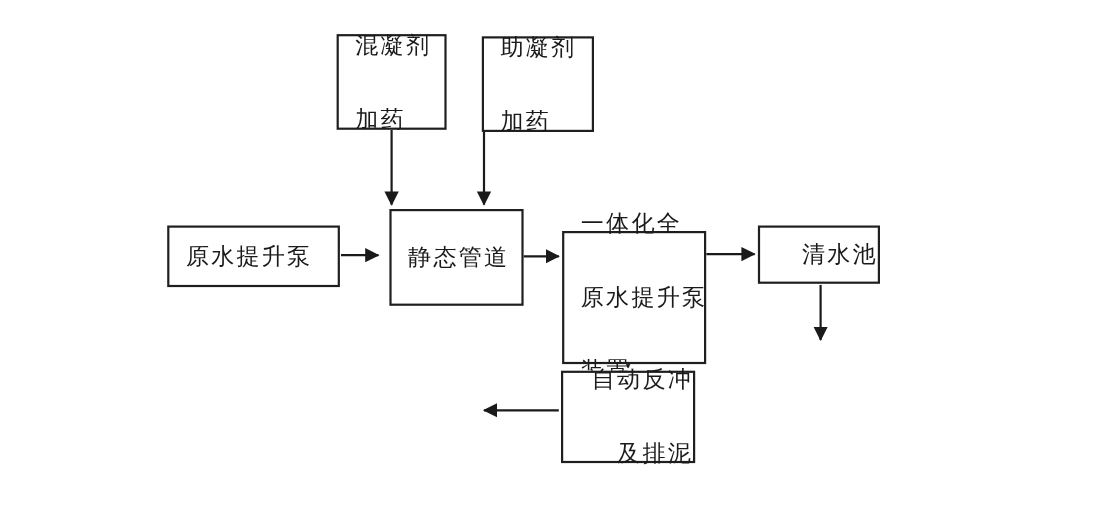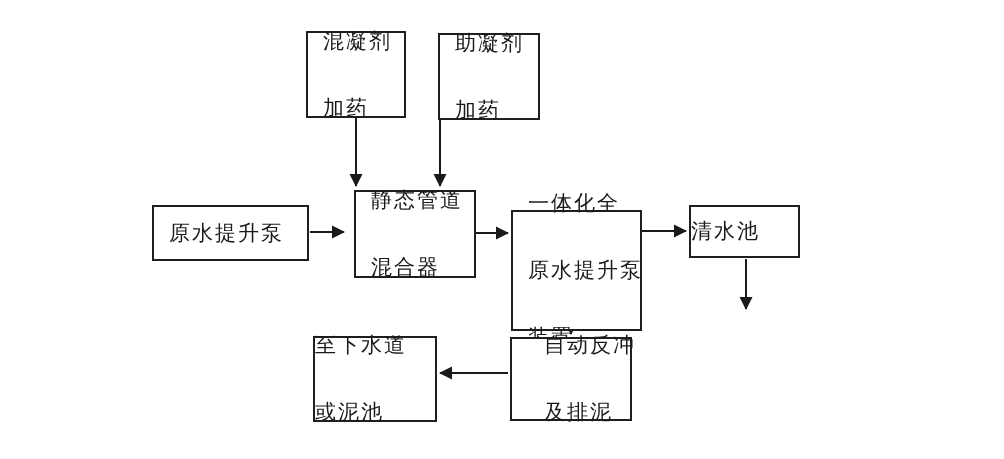--- a/index.html
+++ b/index.html
@@ -24,21 +24,21 @@
     flex-direction: column;
     justify-content: center;
     font-size: 21px;
     line-height: 37px;
     color: #1a1a1a;
     letter-spacing: 2px;
     white-space: nowrap;
     gap: 30px;
   }
   .node.align-left { align-items: flex-start; padding-left: 15px; }
-  .node.align-center { align-items: flex-start; }
+  .node.align-center { align-items: flex-end; }
   
   #n-coagulant        { left: 306px; top: 31px;  width: 100px; height: 87px; }
   #n-coagulant-aid    { left: 438px; top: 33px;  width: 102px; height: 87px; }
   #n-raw-water-pump   { left: 152px; top: 205px; width: 157px; height: 56px; text-align: right; }
   #n-static-mixer     { left: 354px; top: 190px; width: 122px; height: 88px; }
   #n-purifier         { left: 511px; top: 170px; width: 131px; height: 121px; margin-top: 40px; }
   #n-clear-tank       { left: 689px; top: 205px; width: 111px; height: 53px; }
   #n-use-point        { left: 682px; top: 312px; width: 130px; height: 46px; }
   #n-backwash         { left: 510px; top: 337px; width: 122px; height: 84px; padding-left: 32px; }
   #n-sewer            { left: 313px; top: 336px; width: 124px; height: 86px; }
@@ -81,37 +81,32 @@
     <div class="line">助凝剂</div>
     <div class="line">加药</div>
   </div>
 
   <div id="n-raw-water-pump" class="node align-left">
     <div class="line">原水提升泵</div>
   </div>
 
   <div id="n-static-mixer" class="node align-left">
     <div class="line">静态管道</div>
-    <div class="line">混合器</div>
   </div>
 
   <div id="n-purifier" class="node align-left">
     <div class="line">一体化全</div>
     <div class="line">原水提升泵</div>
     <div class="line">装置</div>
   </div>
 
   <div id="n-clear-tank" class="node align-center">
     <div class="line">清水池</div>
   </div>
 
 
   <div id="n-backwash" class="node align-center">
     <div class="line">自动反冲</div>
     <div class="line">及排泥</div>
   </div>
 
-  <div id="n-sewer" class="node align-center">
-    <div class="line">至下水道</div>
-    <div class="line">或泥池</div>
-  </div>
 
 </div>
 
 </body></html>

